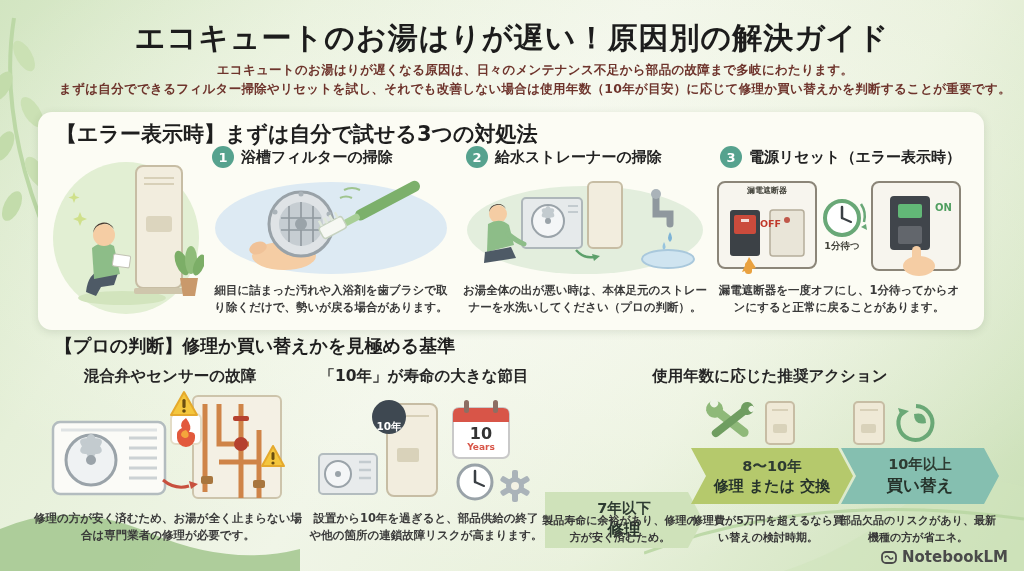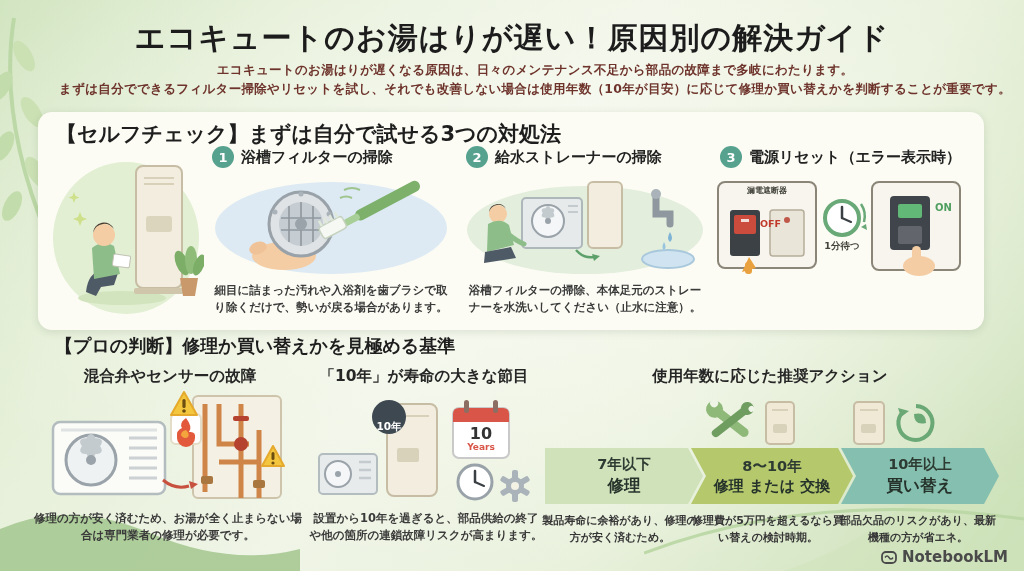--- a/index.html
+++ b/index.html
@@ -30,21 +30,21 @@
   
   .pro-heading{top:334px;left:55px;font-size:18px;font-weight:800;color:#1e1e1e;}
   .col-title{top:366px;text-align:center;font-size:15.5px;font-weight:800;color:#262626;}
   #colA-title{left:48px;width:244px;} #colB-title{left:298px;width:252px;} #colC-title{left:620px;width:300px;}
   .col-illo{top:390px;}
   #colA-illo{left:45px;width:245px;height:115px;} #colB-illo{left:315px;width:215px;height:115px;}
   .col-caption{top:510px;text-align:center;font-size:11.5px;line-height:1.5;font-weight:700;color:#3a3a3a;}
   #colA-caption{left:32px;width:272px;} #colB-caption{left:308px;width:236px;}
   
   .band{top:448px;height:56px;display:flex;flex-direction:column;justify-content:center;align-items:center;gap:1px;}
-  #band1{left:545px;width:158px;clip-path:polygon(0 0,calc(100% - 15px) 0,100% 50%,calc(100% - 15px) 100%,0 100%);}
+  #band1{left:545px;width:158px;clip-path:polygon(0 0,calc(100% - 15px) 0,100% 50%,calc(100% - 15px) 100%,0 100%);margin-top:44px;}
   #band2{left:691px;width:162px;clip-path:polygon(0 0,calc(100% - 15px) 0,100% 50%,calc(100% - 15px) 100%,0 100%,15px 50%);}
   #band3{left:841px;width:158px;clip-path:polygon(0 0,calc(100% - 15px) 0,100% 50%,calc(100% - 15px) 100%,0 100%,15px 50%);}
   .band-period{font-size:14.5px;font-weight:800;color:#2e3b32;}
   .band-action{font-size:16.5px;font-weight:800;color:#26332b;}
   .band-caption{top:513px;width:160px;text-align:center;font-size:11px;line-height:1.5;font-weight:700;color:#373737;}
   #bcap1{left:540px;} #bcap2{left:688px;} #bcap3{left:838px;}
   .tl-icon{top:396px;}
   
   .credit{top:548px;right:16px;display:flex;align-items:center;gap:5px;color:#4a4a4a;}
   .credit-text{font-size:15px;font-weight:700;color:#4a4a4a;}
@@ -69,21 +69,21 @@
   <svg class="abs" style="right:0;bottom:0;" width="380" height="150" viewBox="0 0 380 150">
     <path d="M380 150 V66 Q310 44 258 86 Q206 128 140 150 Z" fill="#cfe3bc" opacity="0.55"></path>
     <path d="M0 132 Q170 68 380 98" stroke="#b9d6a3" stroke-width="3" fill="none" opacity="0.9"></path>
   </svg>
 
   <div class="abs main-title">エコキュートのお湯はりが遅い！原因別の解決ガイド</div>
   <div class="abs subtitle" id="sub1">エコキュートのお湯はりが遅くなる原因は、日々のメンテナンス不足から部品の故障まで多岐にわたります。</div>
   <div class="abs subtitle" id="sub2">まずは自分でできるフィルター掃除やリセットを試し、それでも改善しない場合は使用年数（10年が目安）に応じて修理か買い替えかを判断することが重要です。</div>
 
   <div class="abs card">
-    <div class="abs card-heading">【セルフチェック】まずは自分で試せる3つの対処法</div>
+    <div class="abs card-heading">【エラー表示時】まずは自分で試せる3つの対処法</div>
 
     <svg class="abs person-illo" viewBox="0 0 152 168">
       <ellipse cx="74" cy="88" rx="73" ry="76" fill="#e2efd3"></ellipse>
       <ellipse cx="70" cy="148" rx="44" ry="7" fill="#d2e4bd"></ellipse>
       <rect x="84" y="16" width="46" height="122" rx="7" fill="#f2edde" stroke="#c7bda4" stroke-width="2"></rect>
       <line x1="92" y1="28" x2="122" y2="28" stroke="#d8d0b8" stroke-width="2"></line>
       <line x1="92" y1="34" x2="122" y2="34" stroke="#d8d0b8" stroke-width="2"></line>
       <rect x="94" y="66" width="26" height="16" rx="3" fill="#dcd5be"></rect>
       <rect x="82" y="138" width="50" height="6" rx="2" fill="#cfc6ac"></rect>
       <path d="M128 128 h18 l-3 18 h-12 z" fill="#c9996b"></path>
@@ -148,21 +148,21 @@
         <path d="M25 76 l26 -5 5 11 -32 5 z" fill="#4e5a66"></path>
         <path d="M48 58 q10 8 16 10" stroke="#8dbd88" stroke-width="5" fill="none" stroke-linecap="round"></path>
         <path d="M116 74 q8 9 18 7" stroke="#5da06b" stroke-width="2.5" fill="none"></path>
         <path d="M134 85 l6 -5 -8 -2 z" fill="#5da06b"></path>
         <path d="M196 22 v16 h14 v10" stroke="#8f989e" stroke-width="7" fill="none" stroke-linecap="round"></path>
         <circle cx="196" cy="18" r="5" fill="#aab3b9"></circle>
         <path d="M210 56 q4 7 0 10 q-4 -3 0 -10 z" fill="#7db3d6"></path>
         <path d="M204 66 q3 5 0 8 q-3 -2 0 -8 z" fill="#97c4de"></path>
         <ellipse cx="208" cy="83" rx="26" ry="9" fill="#cfe4f0" stroke="#a9c8dc" stroke-width="2"></ellipse>
       </svg>
-      <div class="step-caption">浴槽フィルターの掃除、本体足元のストレーナーを水洗いしてください（止水に注意）。</div>
+      <div class="step-caption">お湯全体の出が悪い時は、本体足元のストレーナーを水洗いしてください（プロの判断）。</div>
     </div>
 
     <div class="abs step" id="step3">
       <div class="step-head">
         <span class="step-num">3</span>
         <span class="step-title">電源リセット（エラー表示時）</span>
       </div>
       <div class="step-illo" style="position:absolute;">
         <svg width="250" height="100" viewBox="0 0 250 100">
           <rect x="4" y="6" width="98" height="86" rx="7" fill="#f7f5ee" stroke="#8b8578" stroke-width="2"></rect>
@@ -183,20 +183,21 @@
           <rect x="184" y="28" width="24" height="14" rx="2" fill="#62b877"></rect>
           <rect x="184" y="50" width="24" height="18" rx="2" fill="#62666c"></rect>
           <rect x="198" y="70" width="9" height="18" rx="4.5" fill="#f5cda4"></rect>
           <ellipse cx="205" cy="90" rx="16" ry="10" fill="#f5cda4"></ellipse>
         </svg>
         <span class="illo-label" style="left:4px;top:9px;width:98px;text-align:center;font-size:8px;">漏電遮断器</span>
         <span class="illo-label" style="left:46px;top:42px;font-size:9.5px;color:#c0392b;font-weight:800;">OFF</span>
         <span class="illo-label" style="left:100px;top:64px;width:56px;text-align:center;font-size:9.5px;">1分待つ</span>
         <span class="illo-label" style="left:221px;top:26px;font-size:10px;color:#4f9e5f;font-weight:800;">ON</span>
       </div>
+      <div class="step-caption">漏電遮断器を一度オフにし、1分待ってからオンにすると正常に戻ることがあります。</div>
     </div>
   </div>
 
   <div class="abs pro-heading">【プロの判断】修理か買い替えかを見極める基準</div>
 
   <div class="abs col-title" id="colA-title">混合弁やセンサーの故障</div>
   <svg class="abs col-illo" id="colA-illo" viewBox="0 0 245 115">
     <rect x="148" y="6" width="88" height="102" rx="5" fill="#f4f0e4" stroke="#cdc4ab" stroke-width="2"></rect>
     <path d="M160 14 v88 M174 14 v40 h30 M174 72 h42 M196 14 v94 M214 40 v68" stroke="#cf8448" stroke-width="5" fill="none"></path>
     <circle cx="196" cy="54" r="7" fill="#b5412f"></circle>

